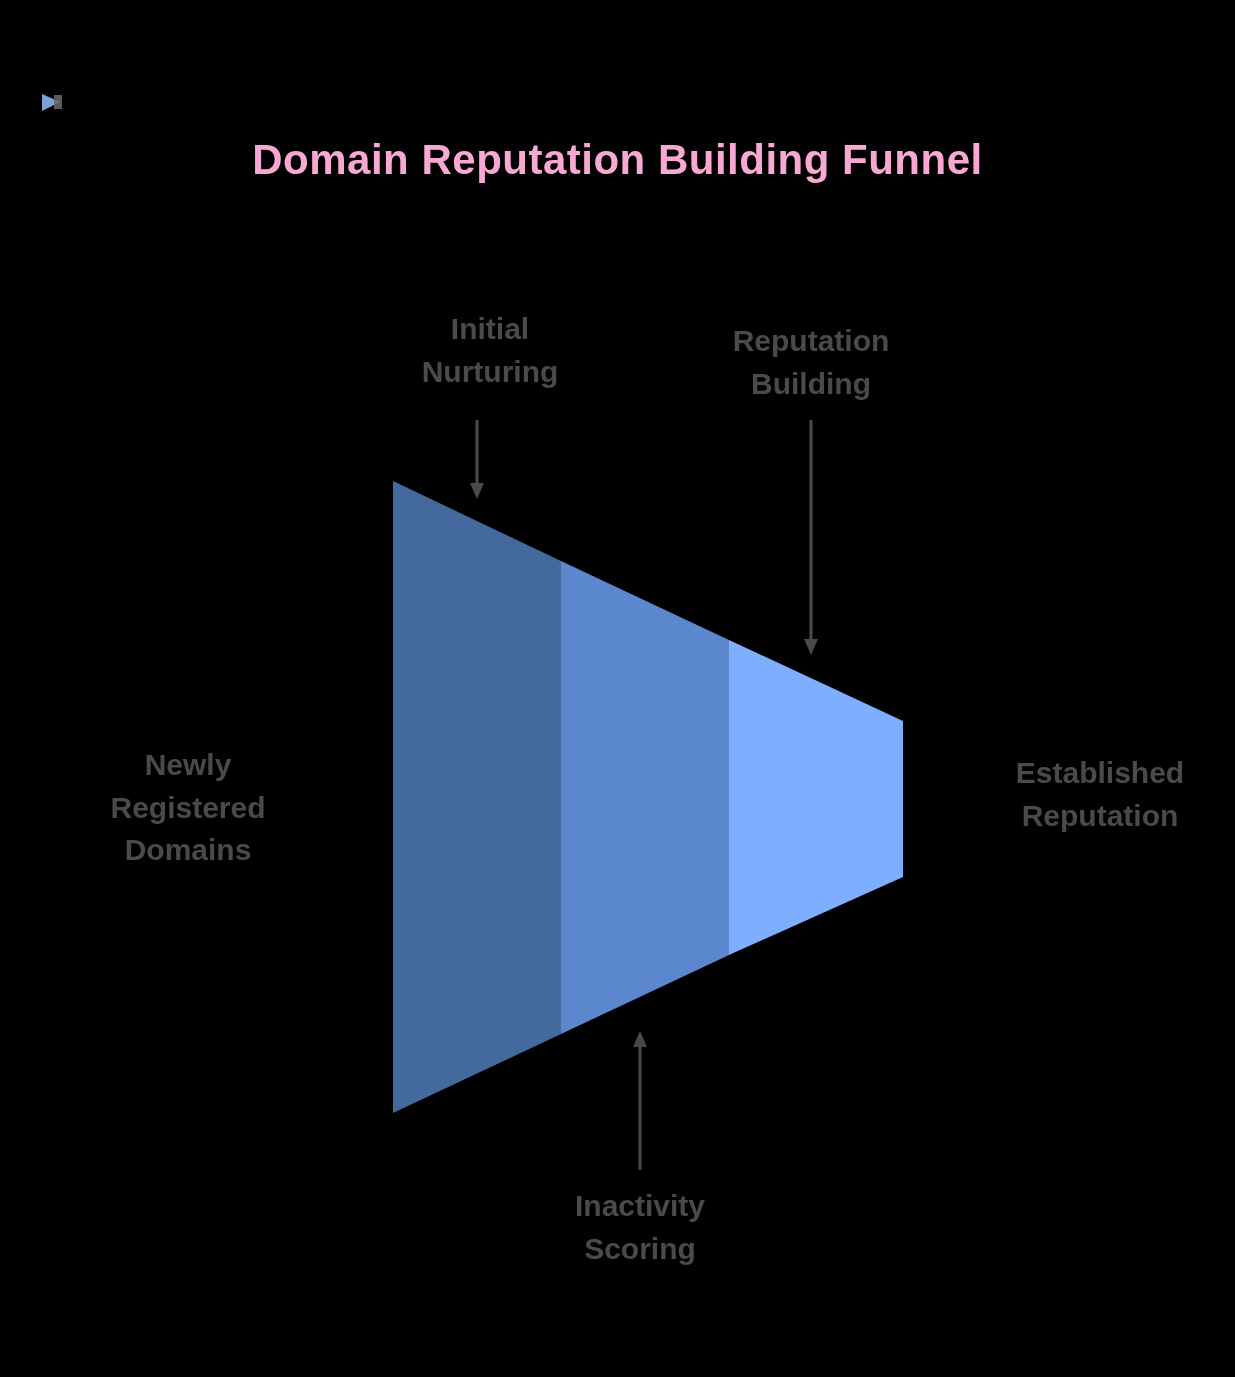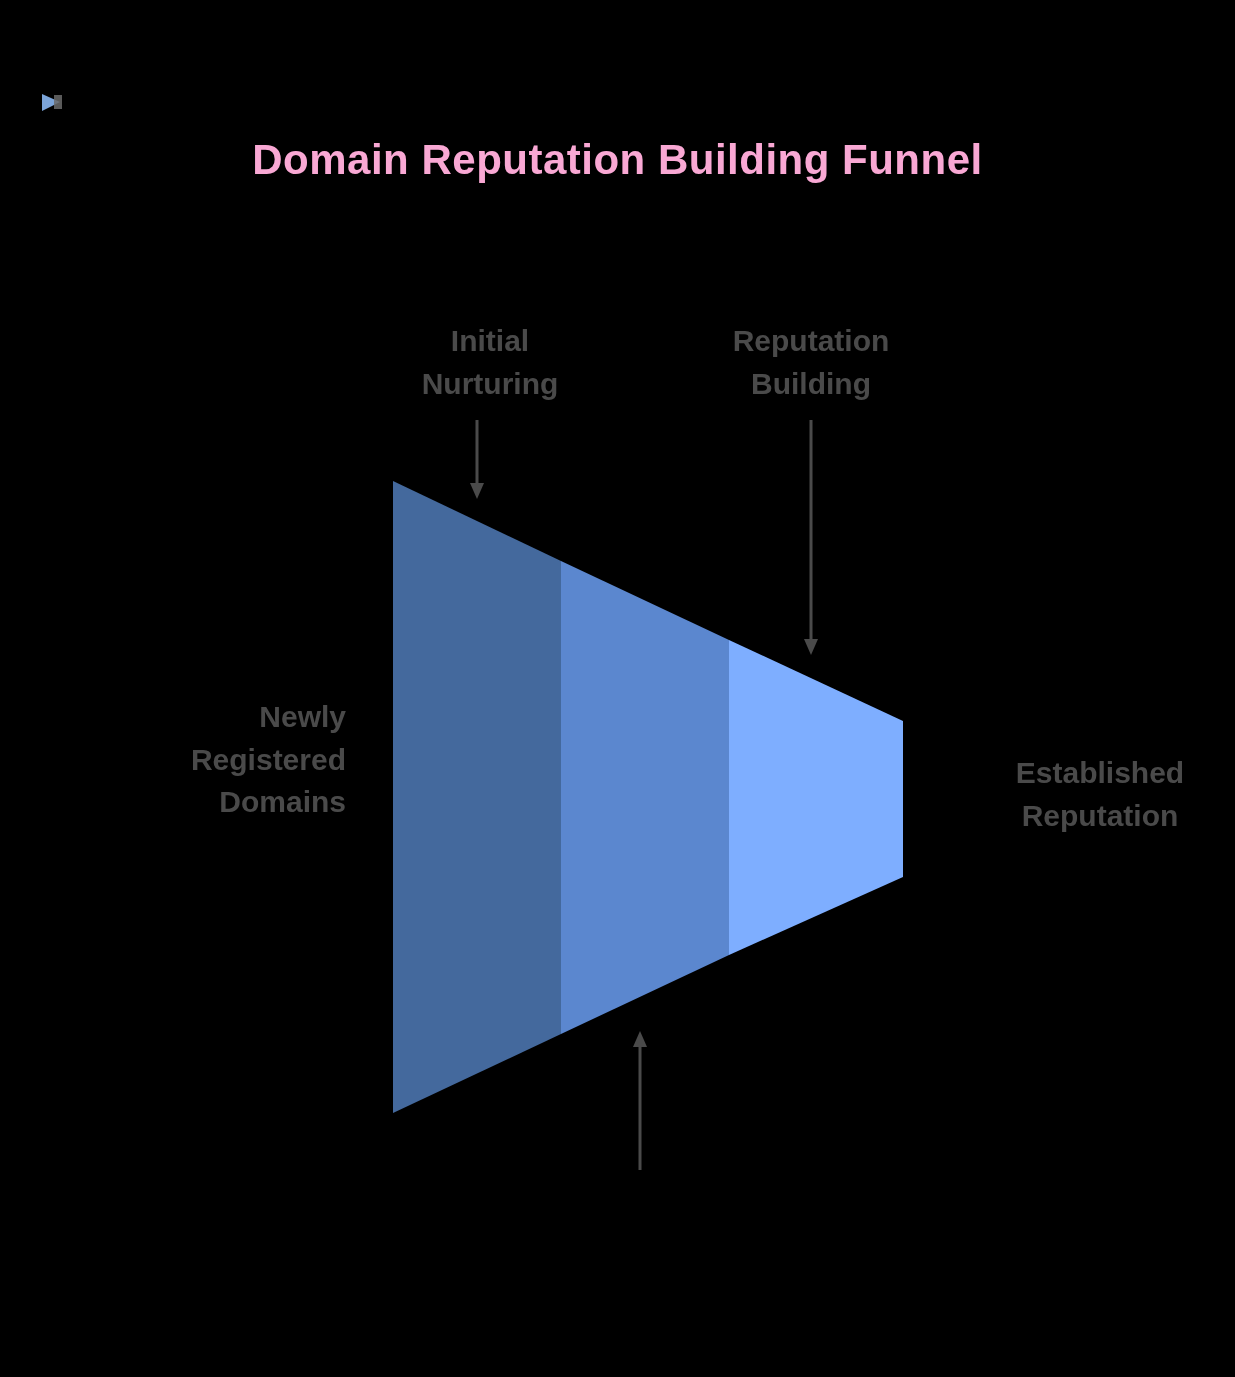--- a/index.html
+++ b/index.html
@@ -56,37 +56,37 @@
     position: absolute;
     color: #4a4a4a;
     font-size: 30px;
     font-weight: bold;
     line-height: 1.42;
     white-space: pre-line;
   }
 
   .label-top-1 {
     left: 355px;
-    top: 320px;
+    top: 308px;
     width: 270px;
     text-align: center;
   }
 
   .label-top-2 {
     left: 676px;
     top: 320px;
     width: 270px;
     text-align: center;
   }
 
   .label-left {
     left: 30px;
-    top: 696px;
+    top: 744px;
     width: 316px;
-    text-align: right;
+    text-align: center;
   }
 
   .label-right {
     left: 936px;
     top: 752px;
     width: 280px;
     text-align: center;
     margin-left: 24px;
   }
 
@@ -141,14 +141,16 @@
   <div class="stage-label label-top-2">Reputation
 Building</div>
 
   <div class="stage-label label-left">Newly
 Registered
 Domains</div>
 
   <div class="stage-label label-right">Established
 Reputation</div>
 
+  <div class="stage-label label-bottom">Inactivity
+Scoring</div>
 
 </div>
 
 </body></html>

